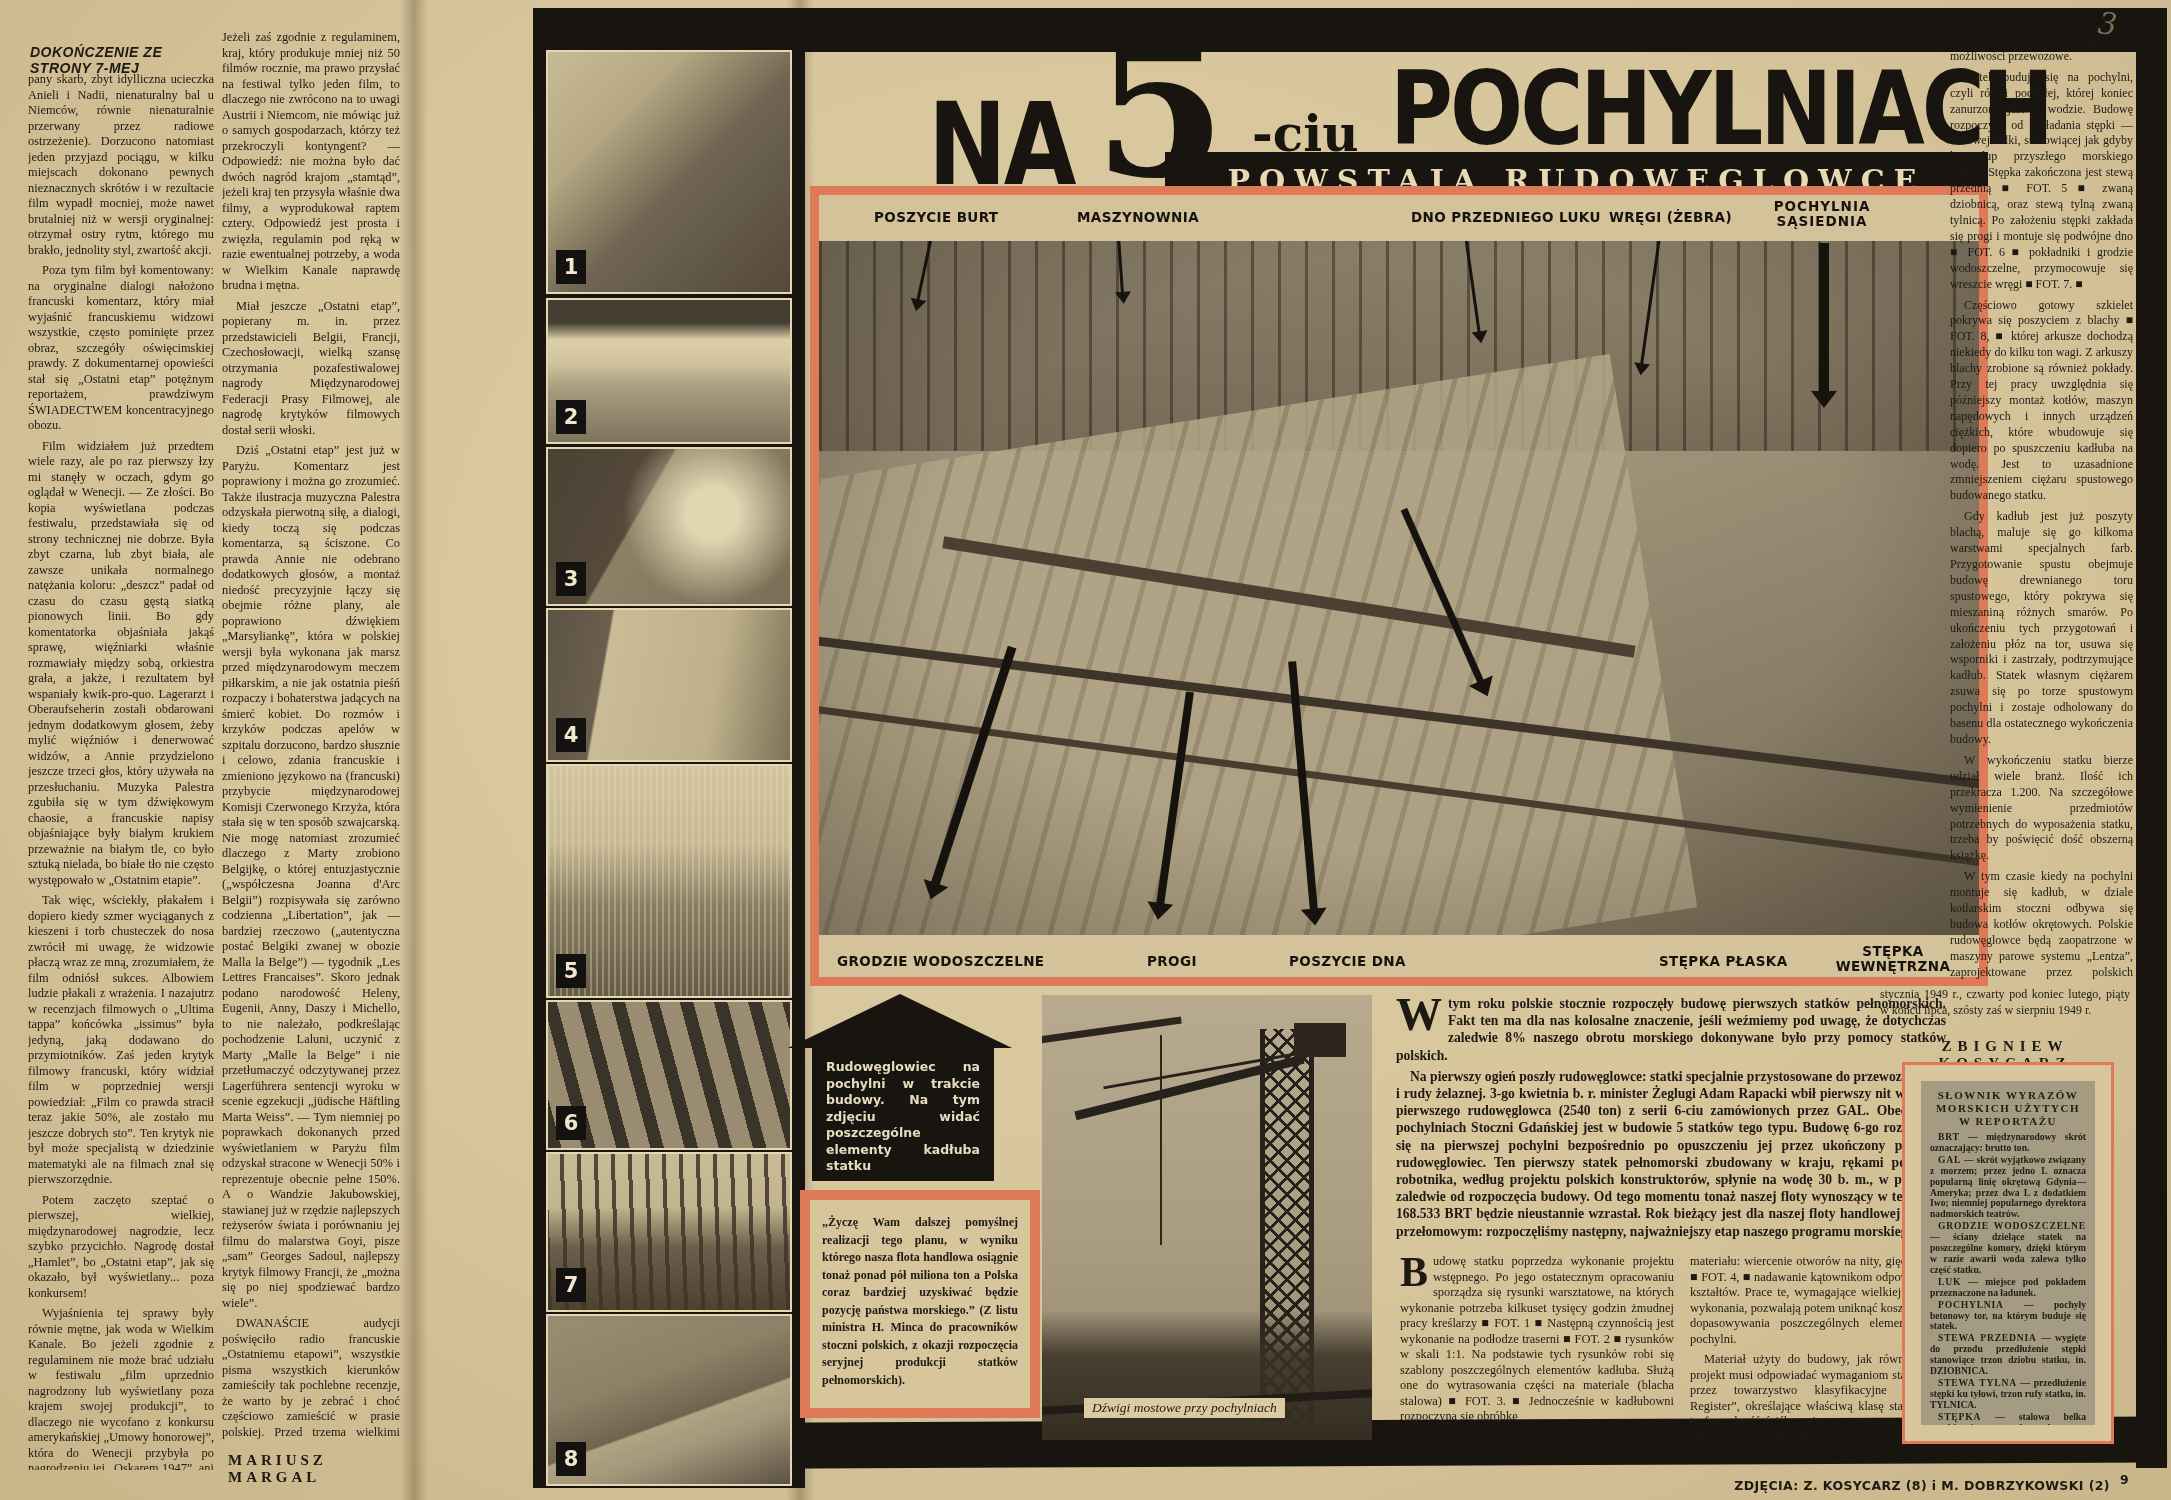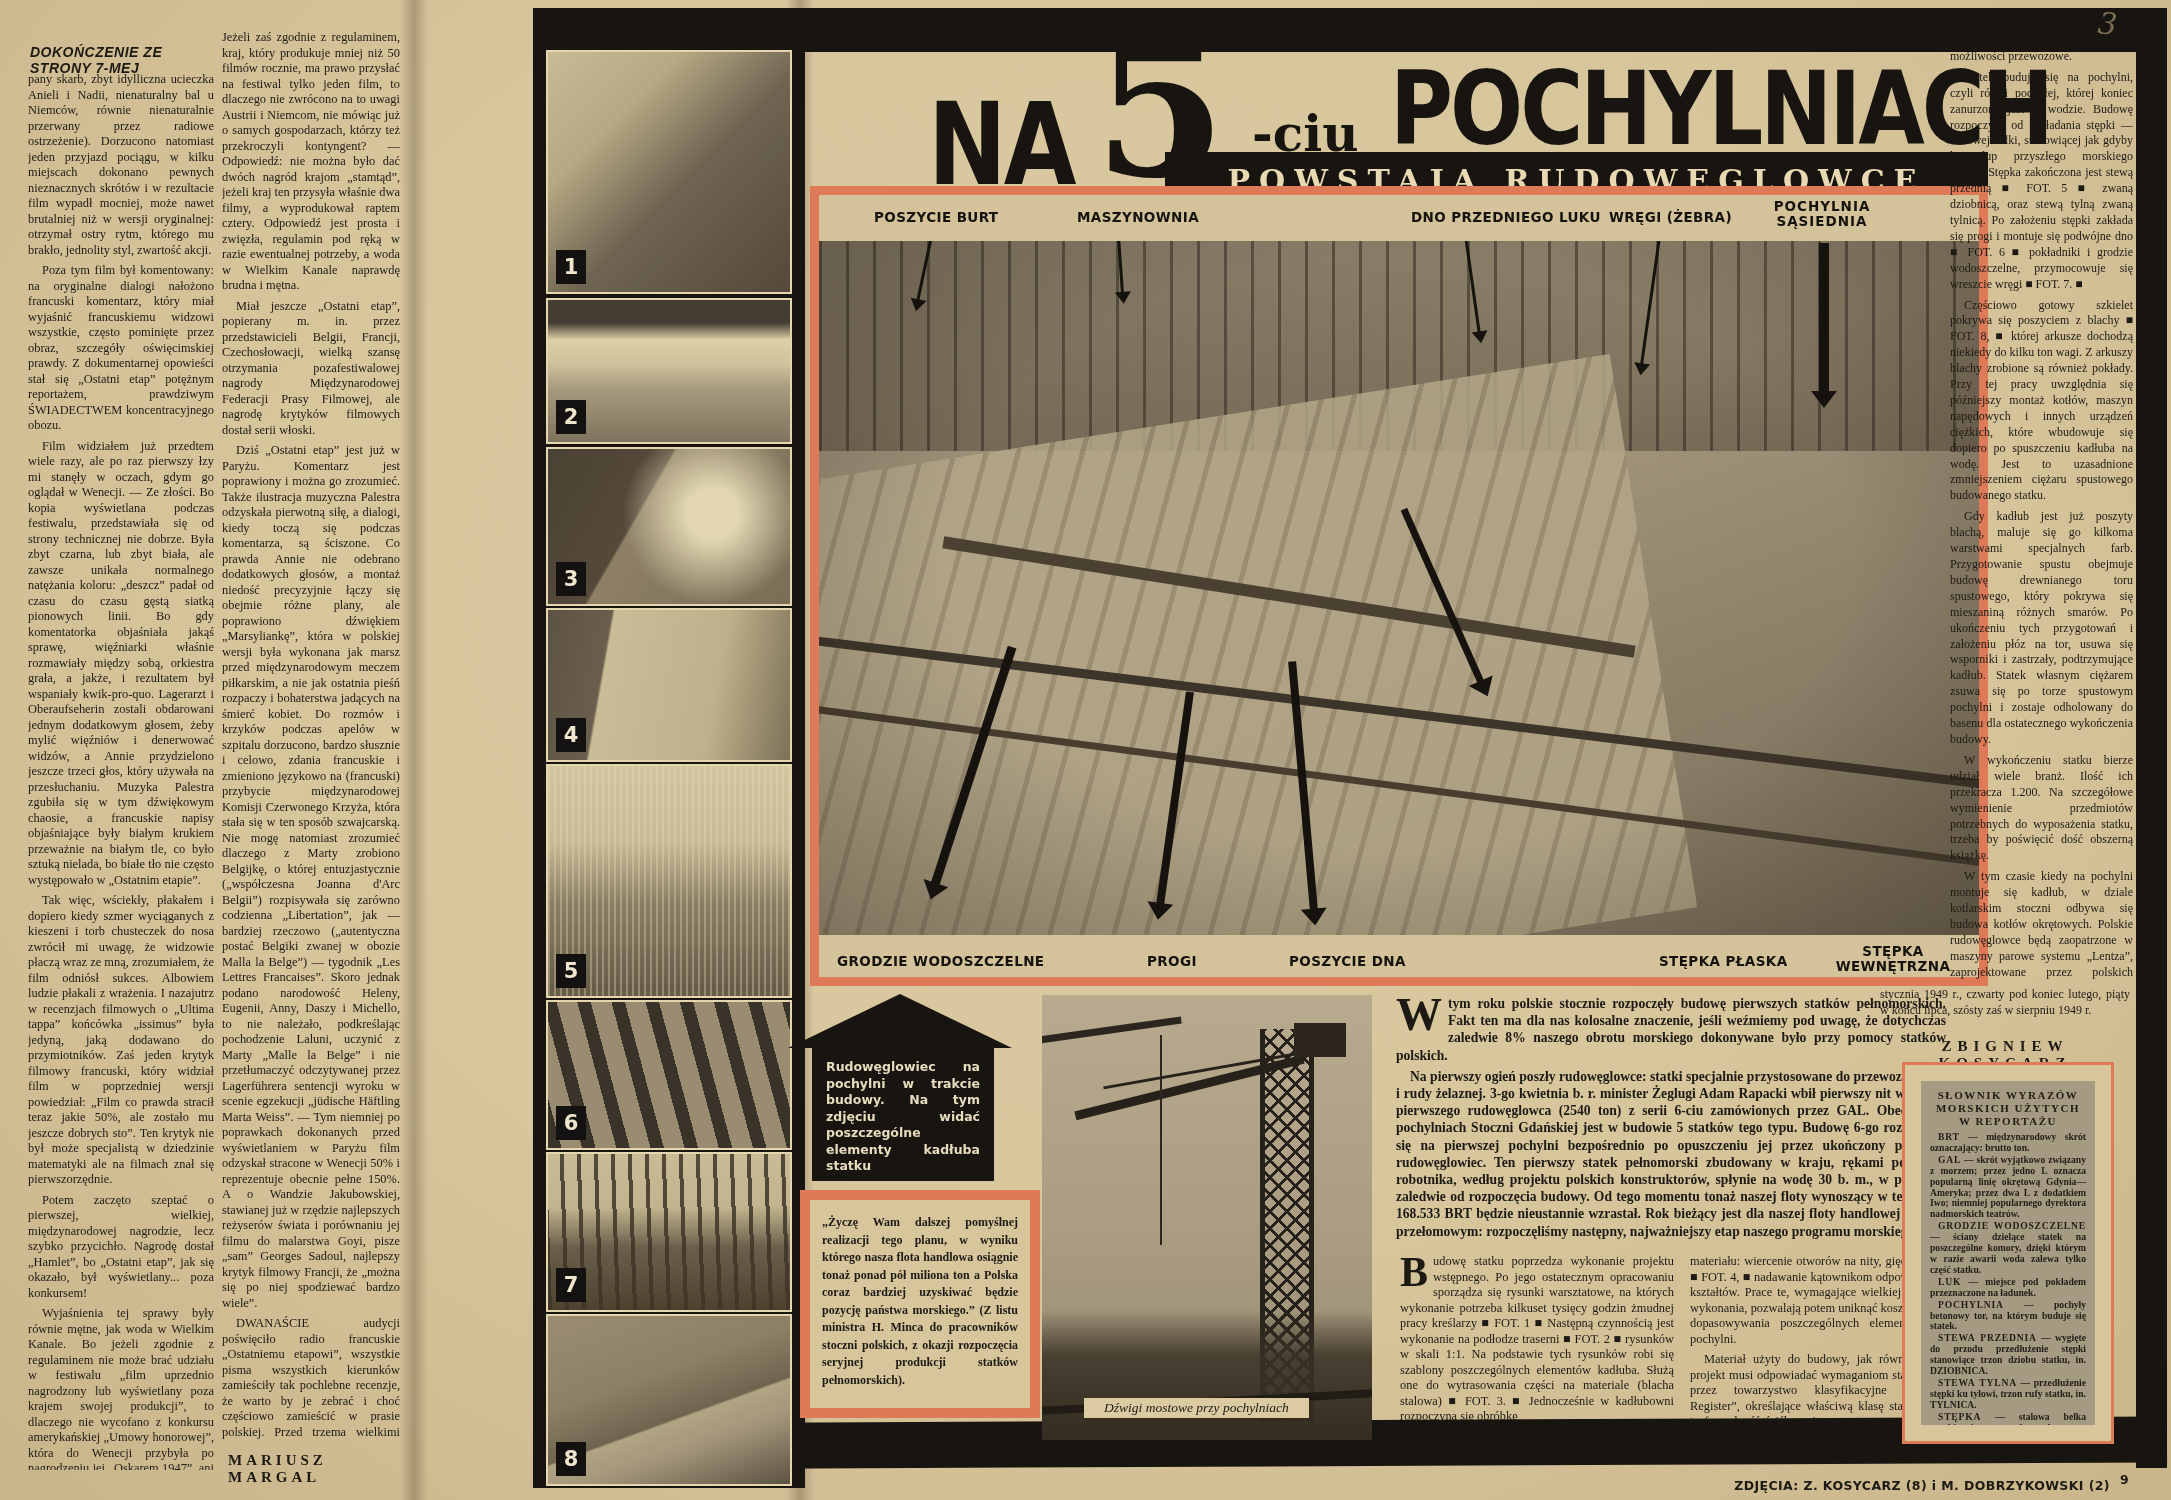--- a/index.html
+++ b/index.html
@@ -56,21 +56,21 @@
     border-style:solid;border-color:rgba(0,0,0,0);border-top-color:#16130e;border-width:17px 13px 0 13px;}
   .arr.thin::after{border-width:12px 8px 0 8px;bottom:-11px;}
   
   .arrowbox-head{width:0;height:0;border-style:solid;border-color:rgba(0,0,0,0);
     border-bottom-color:#181510;border-width:0 112px 54px 112px;}
   .arrowbox-body{background:#181510;color:#e7dcbe;font-family:"DejaVu Sans", sans-serif;
     font-weight:bold;font-size:12.5px;line-height:16.5px;padding:12px 14px;text-align:justify;}
   .quote{border:10px solid #de7a58;background:#d7c59c;padding:14px 12px;
     font-weight:bold;font-size:12px;line-height:17.5px;text-align:justify;}
   .crane{background:linear-gradient(180deg,#b7aa8f 0%,#a99c81 55%,#93876d 100%);overflow:hidden;}
-  .caption-tag{position:absolute;background:#dccaa2;padding:2px 20px;font-style:italic;
+  .caption-tag{position:absolute;background:#dccaa2;padding:2px 8px;font-style:italic;
     font-size:13.5px;white-space:nowrap;box-shadow:1px 1px 2px rgba(40,30,15,.5);}
   .intro{font-weight:bold;font-size:13.6px;line-height:17.2px;text-align:justify;overflow:hidden;}
   .intro p{margin:0 0 4px 0;text-indent:14px;}
   .intro p:first-child{text-indent:0;}
   .intro p:first-child::first-letter{float:left;font-size:46px;line-height:38px;padding:1px 6px 0 0;}
   .dropB p:first-child::first-letter{float:left;font-size:42px;line-height:34px;padding:1px 5px 0 0;font-weight:bold;}
   
   .dictbox{border:3px solid #de7a58;background:#d7c59c;padding:16px;}
   .dict-inner{background:#a49b82;padding:8px 9px;height:100%;box-sizing:border-box;overflow:hidden;
     font-size:9.6px;line-height:10.9px;font-weight:bold;color:#211d15;text-align:justify;}

